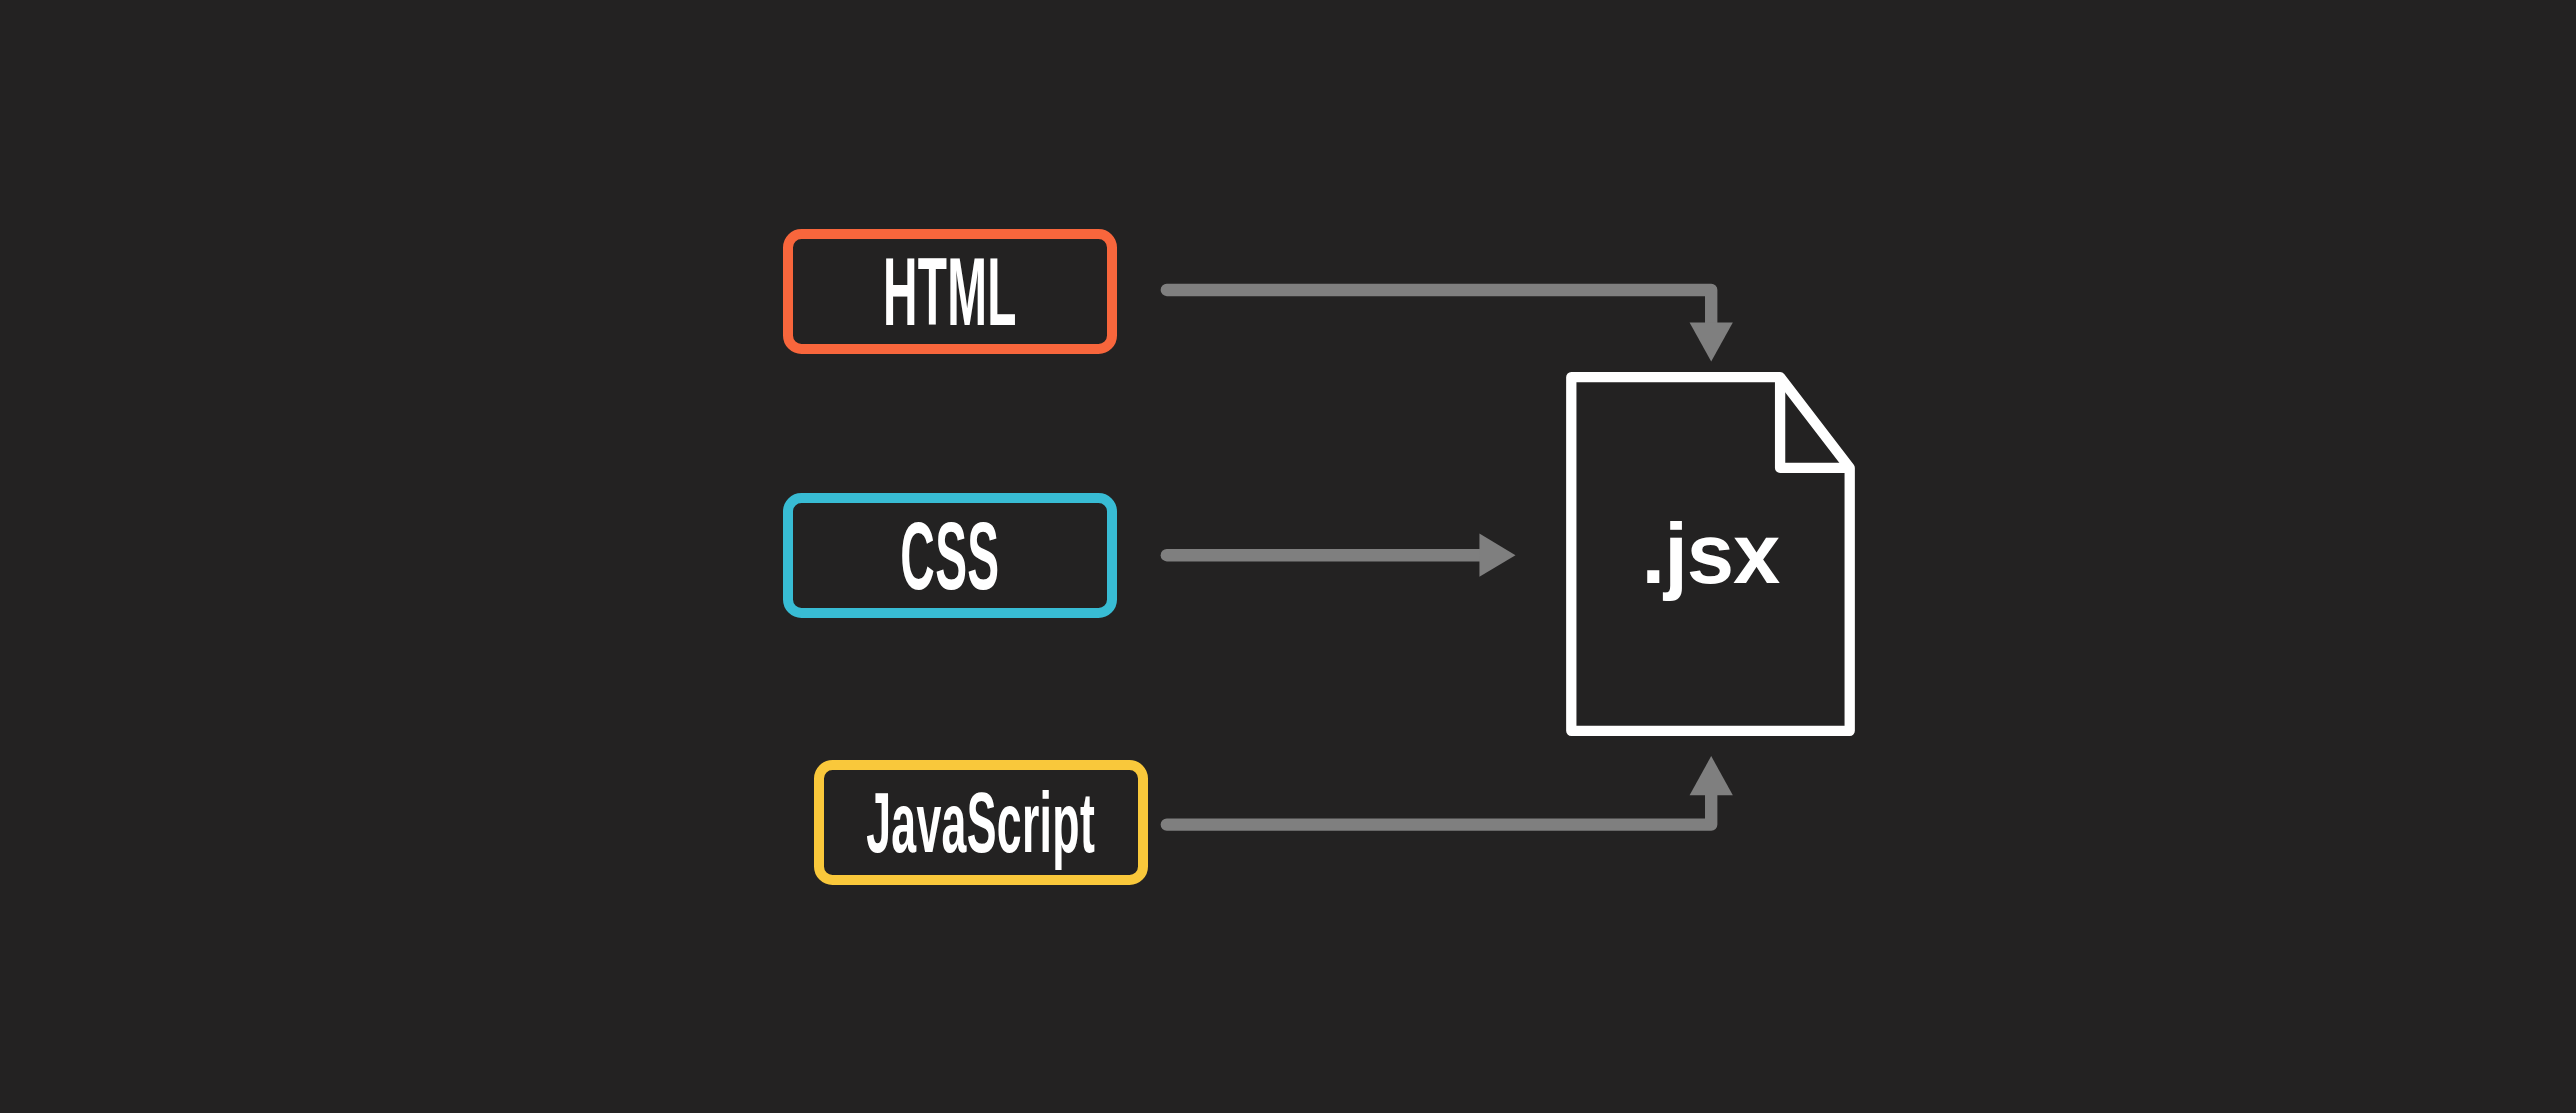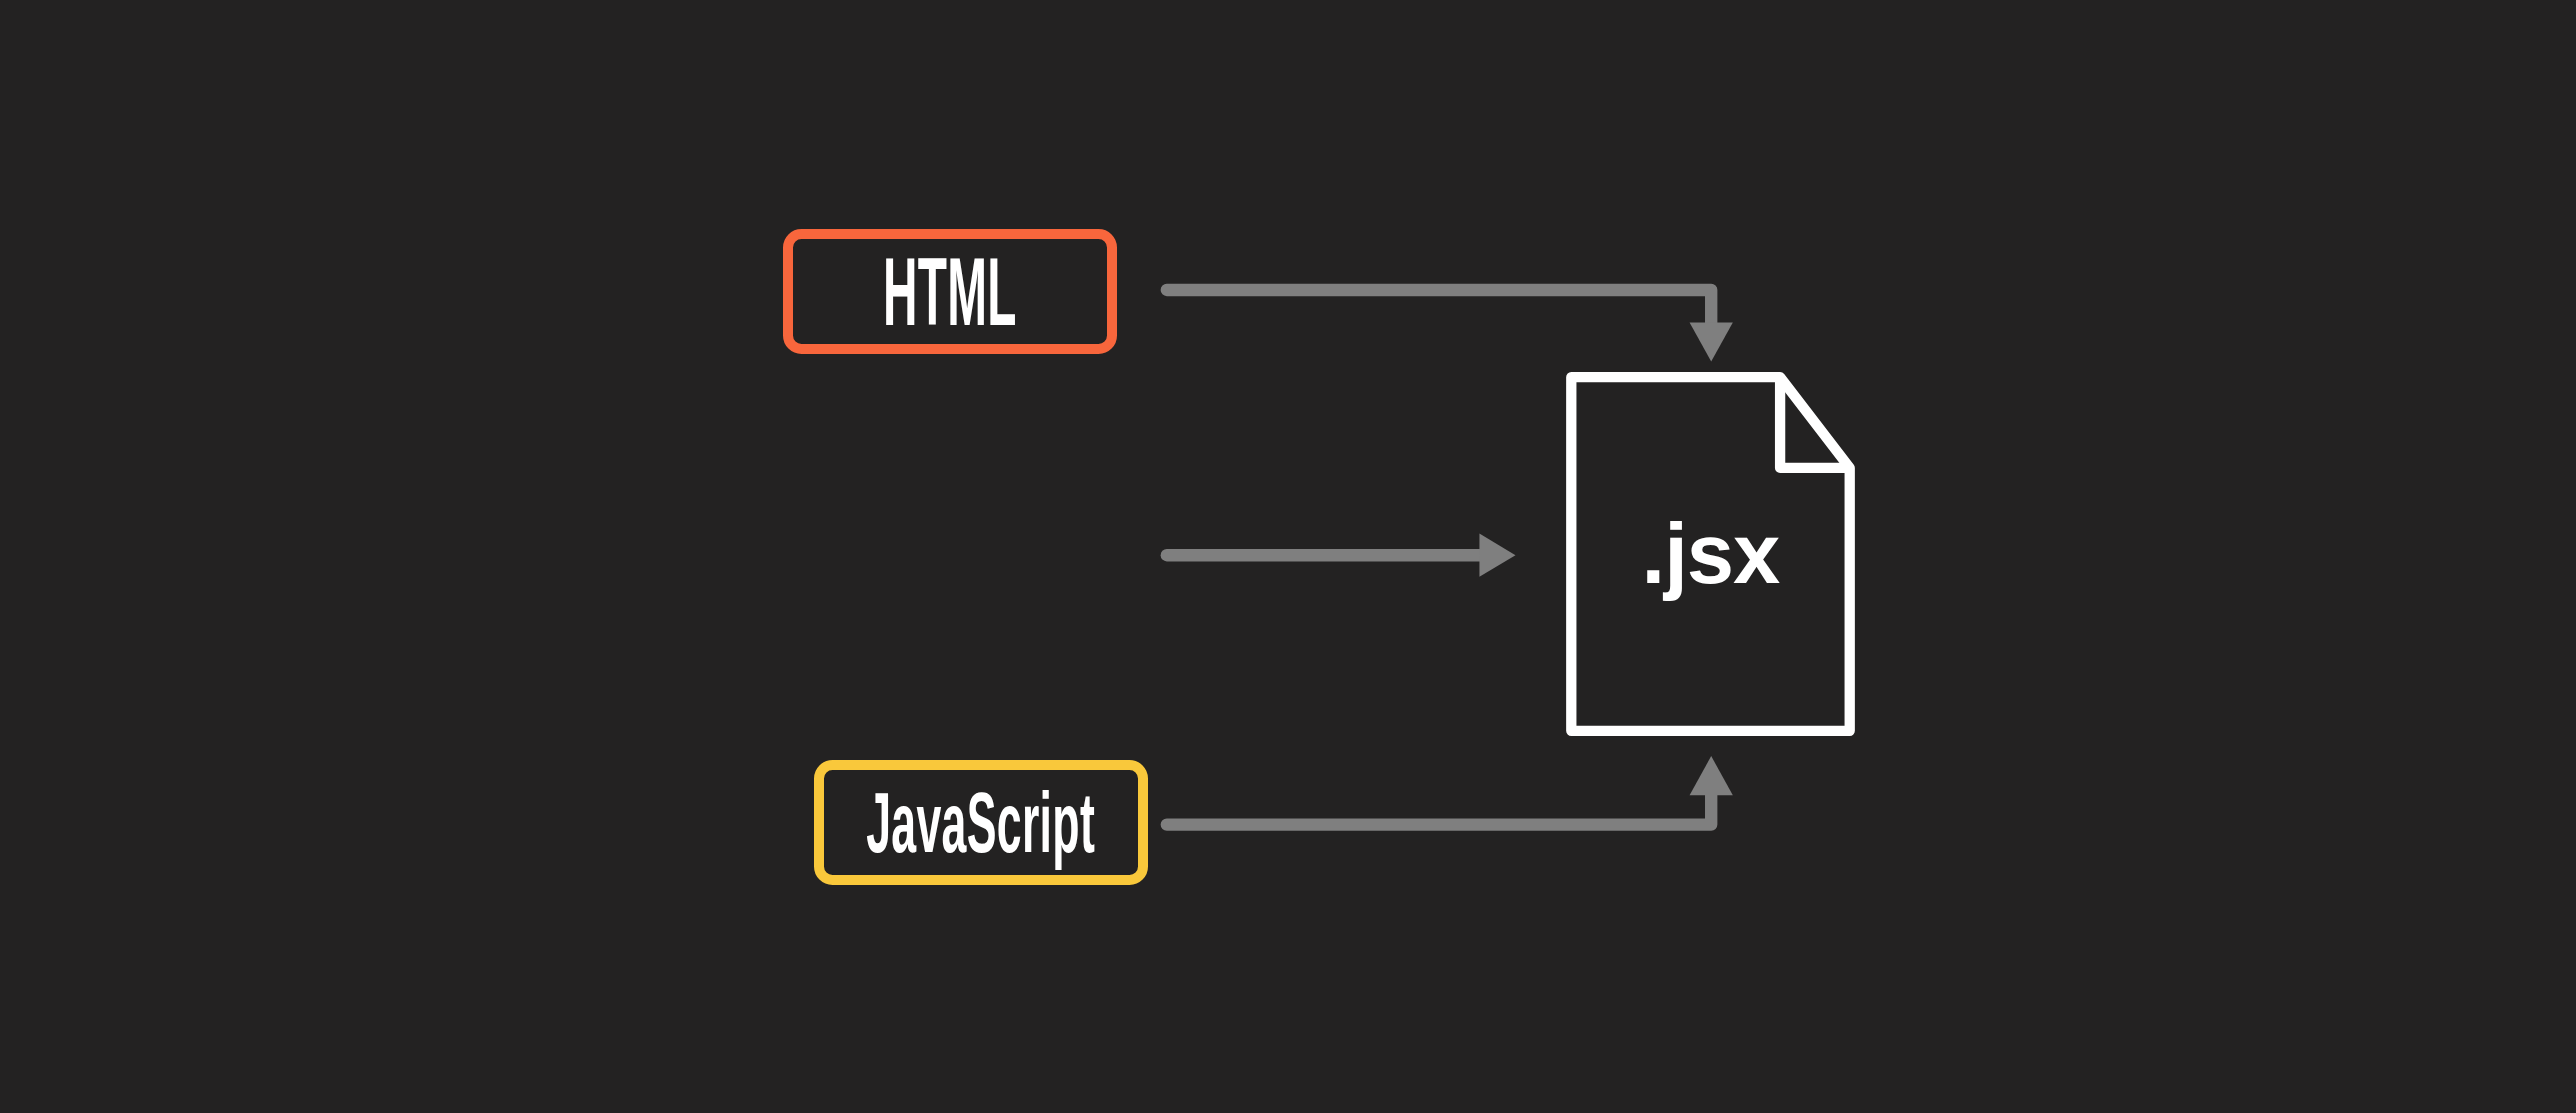--- a/index.html
+++ b/index.html
@@ -98,20 +98,23 @@
     <g>
       <path d="M 2265 1601 L 3322 1601 L 3322 1542" stroke-width="24" stroke-linecap="round" stroke-linejoin="round" style="stroke: rgb(127, 127, 127);"></path>
       <polygon points="3280,1544 3364,1544 3322,1468" style="fill: rgb(127, 127, 127);"></polygon>
     </g>
   </svg>
 
   <div class="src-box html" style="border-color: rgb(248, 102, 60);">
     <span class="src-label">HTML</span>
   </div>
 
+  <div class="src-box css" style="border-color: rgb(56, 188, 212);">
+    <span class="src-label">CSS</span>
+  </div>
 
   <div class="src-box js" style="border-color: rgb(249, 200, 59); margin-left: 31px;">
     <span class="src-label">JavaScript</span>
   </div>
 
   <div id="file-icon-wrap">
     <svg width="289" height="364" viewBox="0 0 560 706" fill="none">
       <path d="M 10 10 L 415 10 L 550 186 L 550 696 L 10 696 Z" stroke-width="20" stroke-linejoin="round" transform="" style="stroke: rgb(255, 255, 255);"></path>
       <path d="M 415 10 L 415 186 L 550 186" stroke-width="20" stroke-linejoin="round" style="stroke: rgb(255, 255, 255);"></path>
     </svg>

